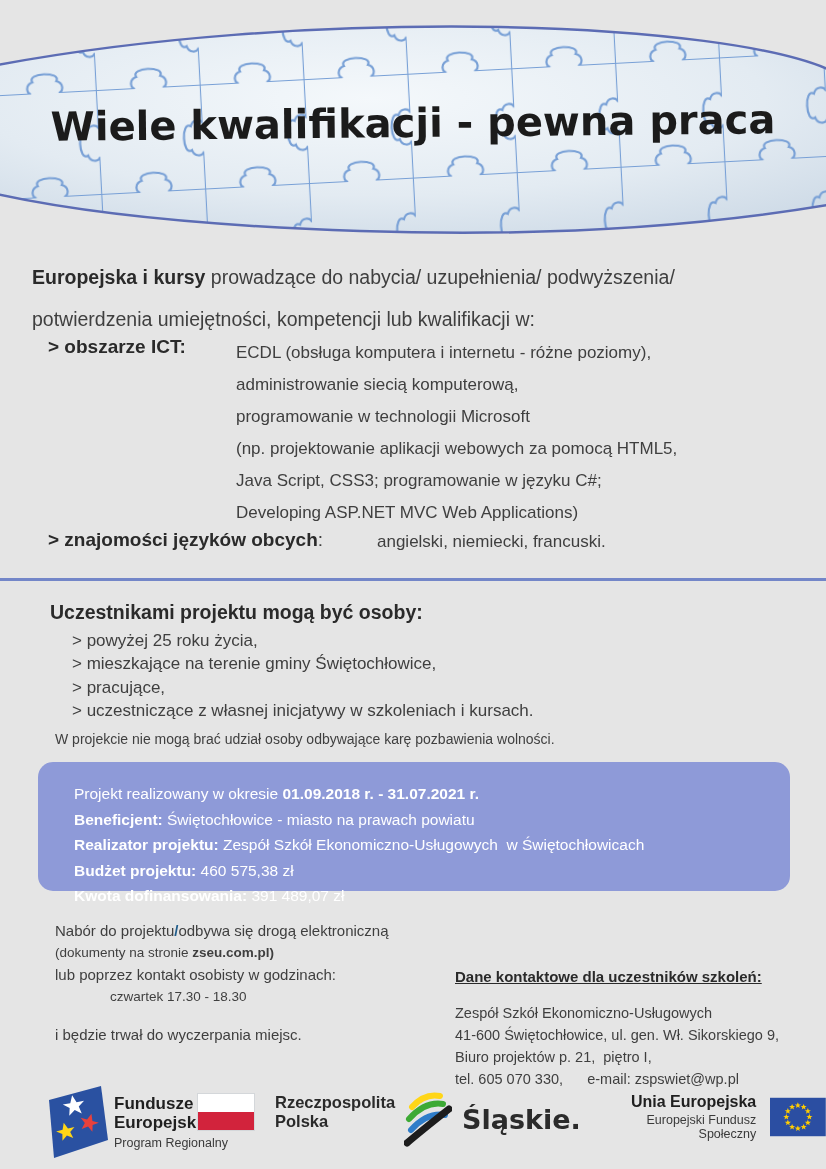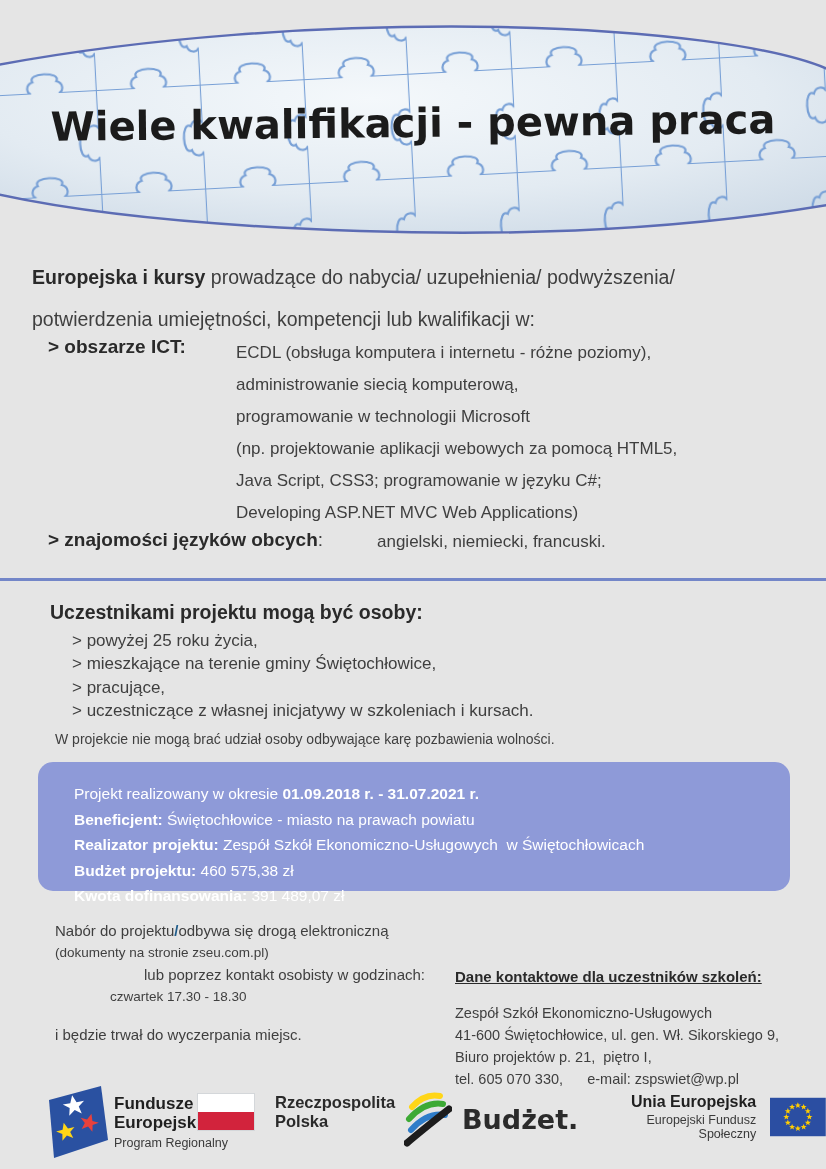--- a/index.html
+++ b/index.html
@@ -36,24 +36,24 @@
     position:absolute;left:38px;top:762px;width:752px;height:129px;box-sizing:border-box;
     background:#8e9ad8;border-radius:15px;padding:19px 20px 0 36px;color:#ffffff;
   }
   .box-line{font-size:15.5px;line-height:25.5px;white-space:pre-wrap;}
   .box-line .bl{font-weight:bold;}
   
   .rec-block{position:absolute;left:55px;top:920px;width:370px;color:#3f3f3f;}
   .rec-line{white-space:pre-wrap;}
   .rec-1{font-size:15px;line-height:22px;}
   .rec-2{font-size:13.5px;line-height:22px;}
-  .rec-3{font-size:15px;line-height:22px;text-align:right;}
+  .rec-3{font-size:15px;line-height:22px;}
   .rec-4{font-size:13.5px;line-height:22px;margin-left:55px;}
   .rec-5{font-size:15px;line-height:22px;margin-top:16px;}
-  .rec-bold{font-weight:normal;}
+  .rec-bold{font-weight:bold;}
   .rec-mark{color:#1f5c8b;font-weight:bold;}
   .contact-block{position:absolute;left:455px;top:920px;width:340px;color:#3f3f3f;margin-top:48px;}
   .contact-heading{font-size:15px;font-weight:bold;color:#2a2a2a;text-decoration:underline;margin-bottom:17px;}
   .contact-line{font-size:14.5px;line-height:22px;white-space:pre-wrap;}
   
   .logo-group{position:absolute;display:flex;align-items:center;}
   .fe-group{left:38px;top:1082px;gap:0;align-items:center;}
   .fe-text .t1{font-size:17px;font-weight:bold;color:#1f1f1f;line-height:19px;}
   .fe-text .t2{font-size:12.5px;color:#3a3a3a;margin-top:4px;}
   .pl-group{left:197px;top:1093px;gap:20px;}
@@ -177,21 +177,21 @@
     </div>
   </div>
 
   <div class="logo-group sl-group">
     <svg width="48" height="58" viewBox="0 0 48 58" aria-hidden="true">
       <path d="M8,17 C16,8 26,4 36,6" fill="none" stroke="#ffd617" stroke-width="6" stroke-linecap="round"></path>
       <path d="M5,29 C15,18 27,12 39,14" fill="none" stroke="#3daa35" stroke-width="6" stroke-linecap="round"></path>
       <path d="M7,40 C17,29 29,23 41,25" fill="none" stroke="#2f7dc9" stroke-width="6" stroke-linecap="round"></path>
       <path d="M3,53 C17,41 31,30 45,19" fill="none" stroke="#1d1d1d" stroke-width="7" stroke-linecap="round"></path>
     </svg>
-    <div class="sl-text">Budżet.</div>
+    <div class="sl-text">Śląskie.</div>
   </div>
 
   <div class="logo-group eu-group">
     <div class="eu-text">
       <div class="t1">Unia Europejska</div>
       <div class="t2">Europejski Fundusz Społeczny</div>
     </div>
     <svg width="58" height="40" viewBox="0 0 58 40" aria-hidden="true">
       <defs>
         <polygon id="euStar" points="0,-9 2.65,-2.78 9,-2.78 3.85,1.06 5.29,7.28 0,3.44 -5.29,7.28 -3.85,1.06 -9,-2.78 -2.65,-2.78" fill="#ffcc00"></polygon>

